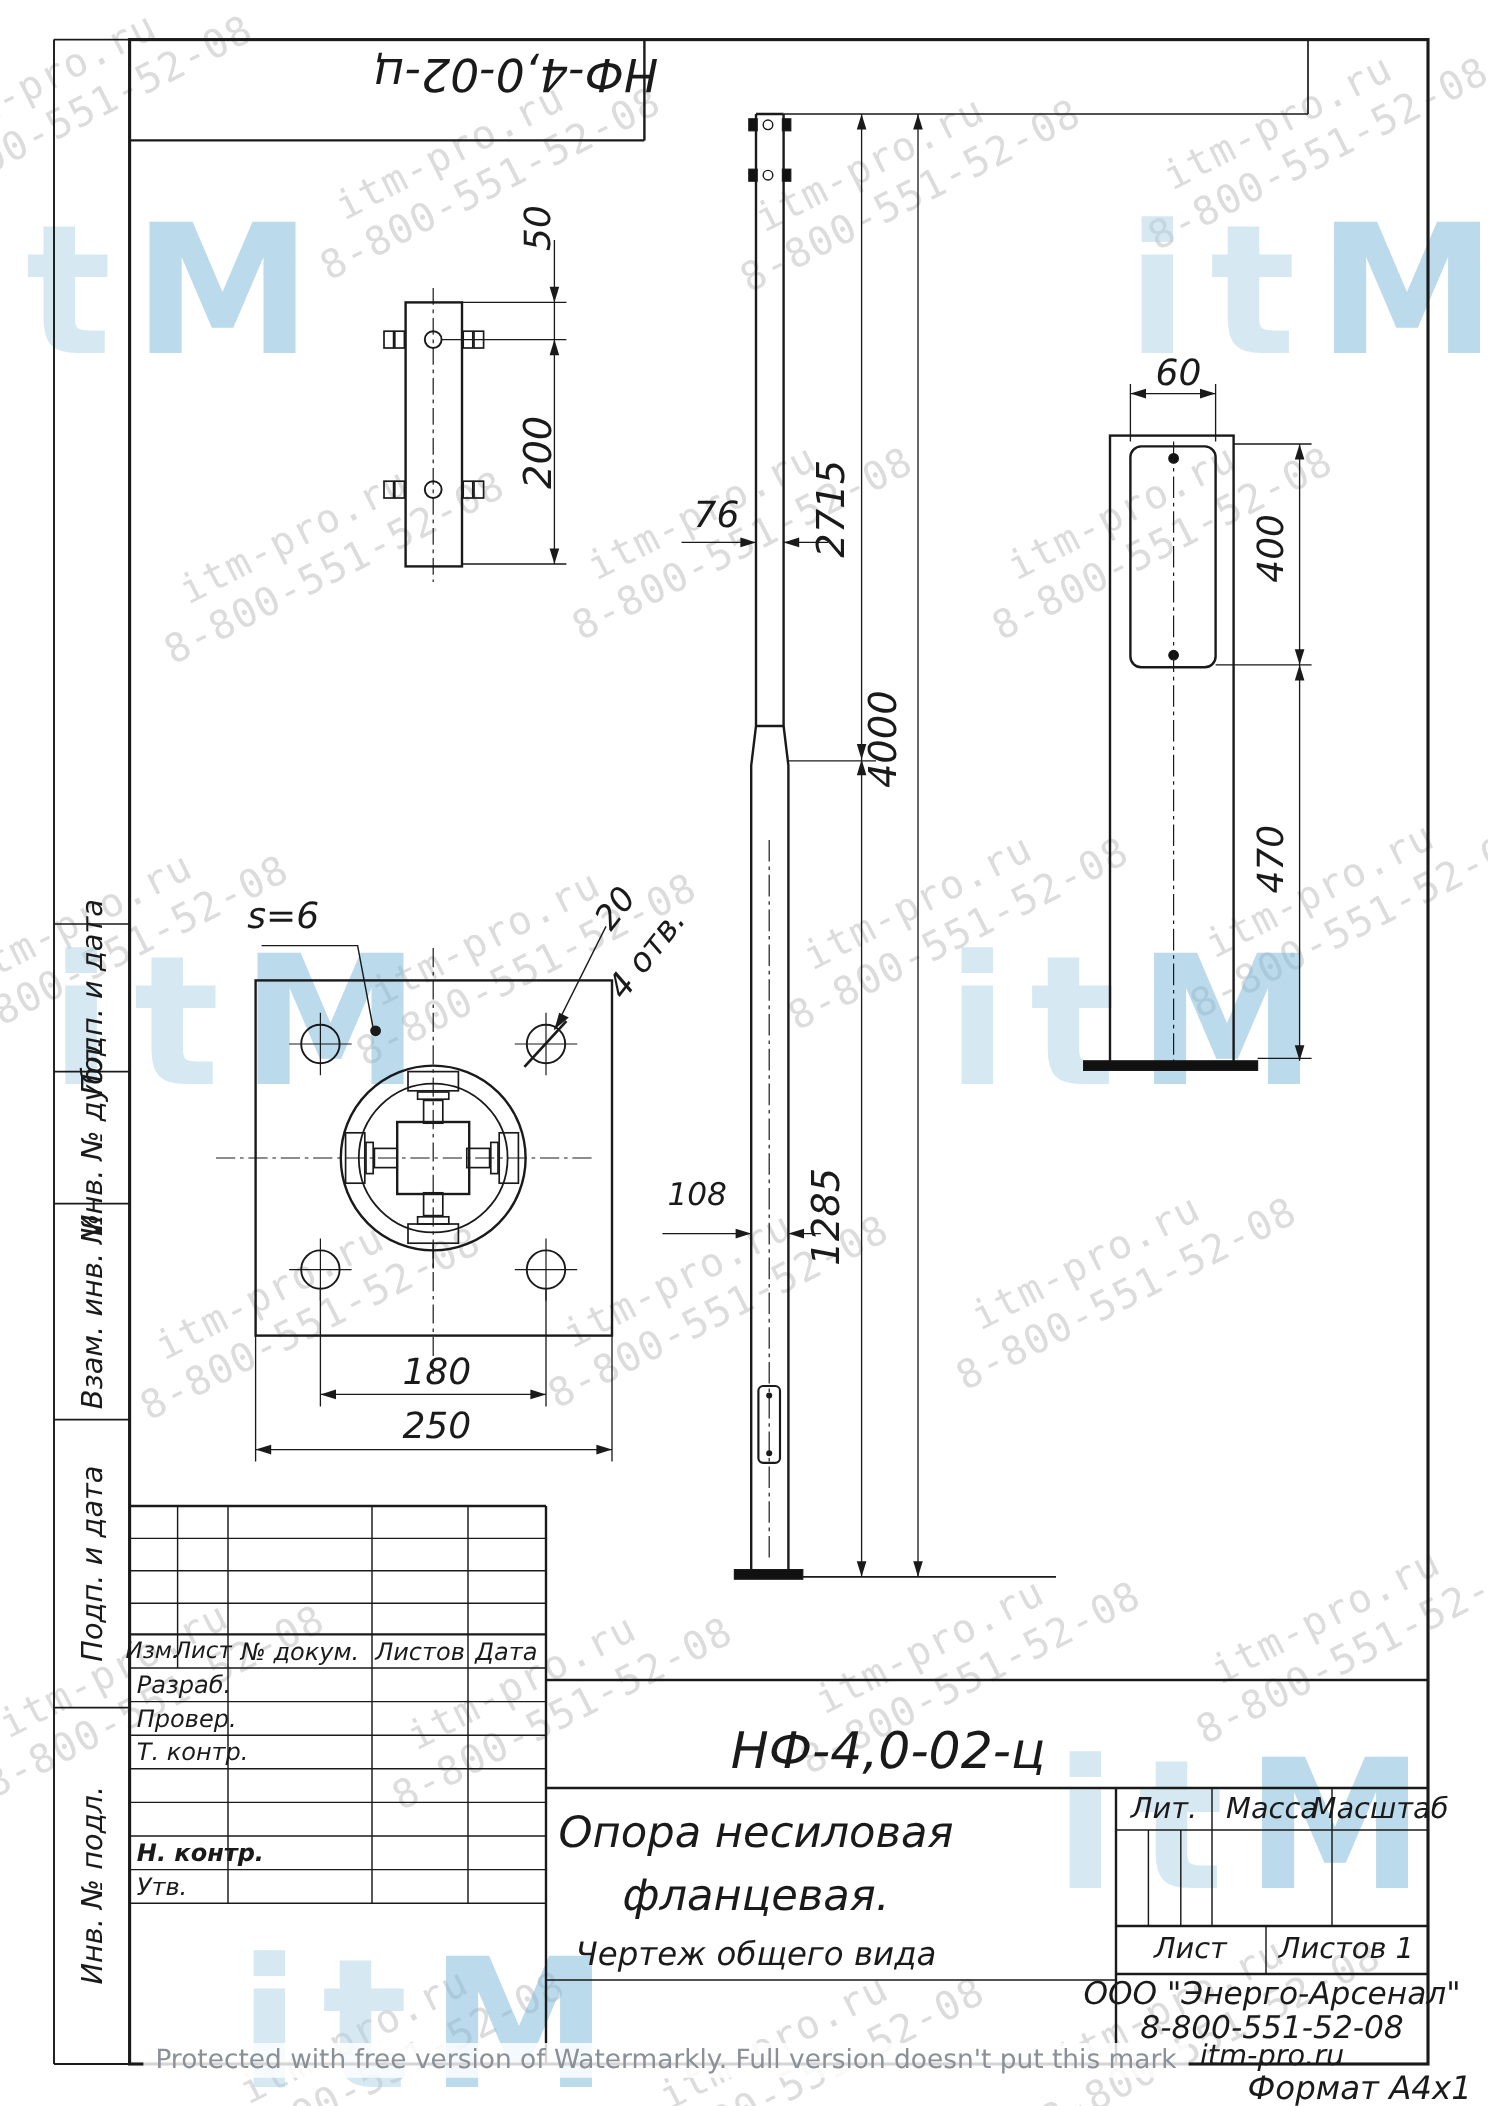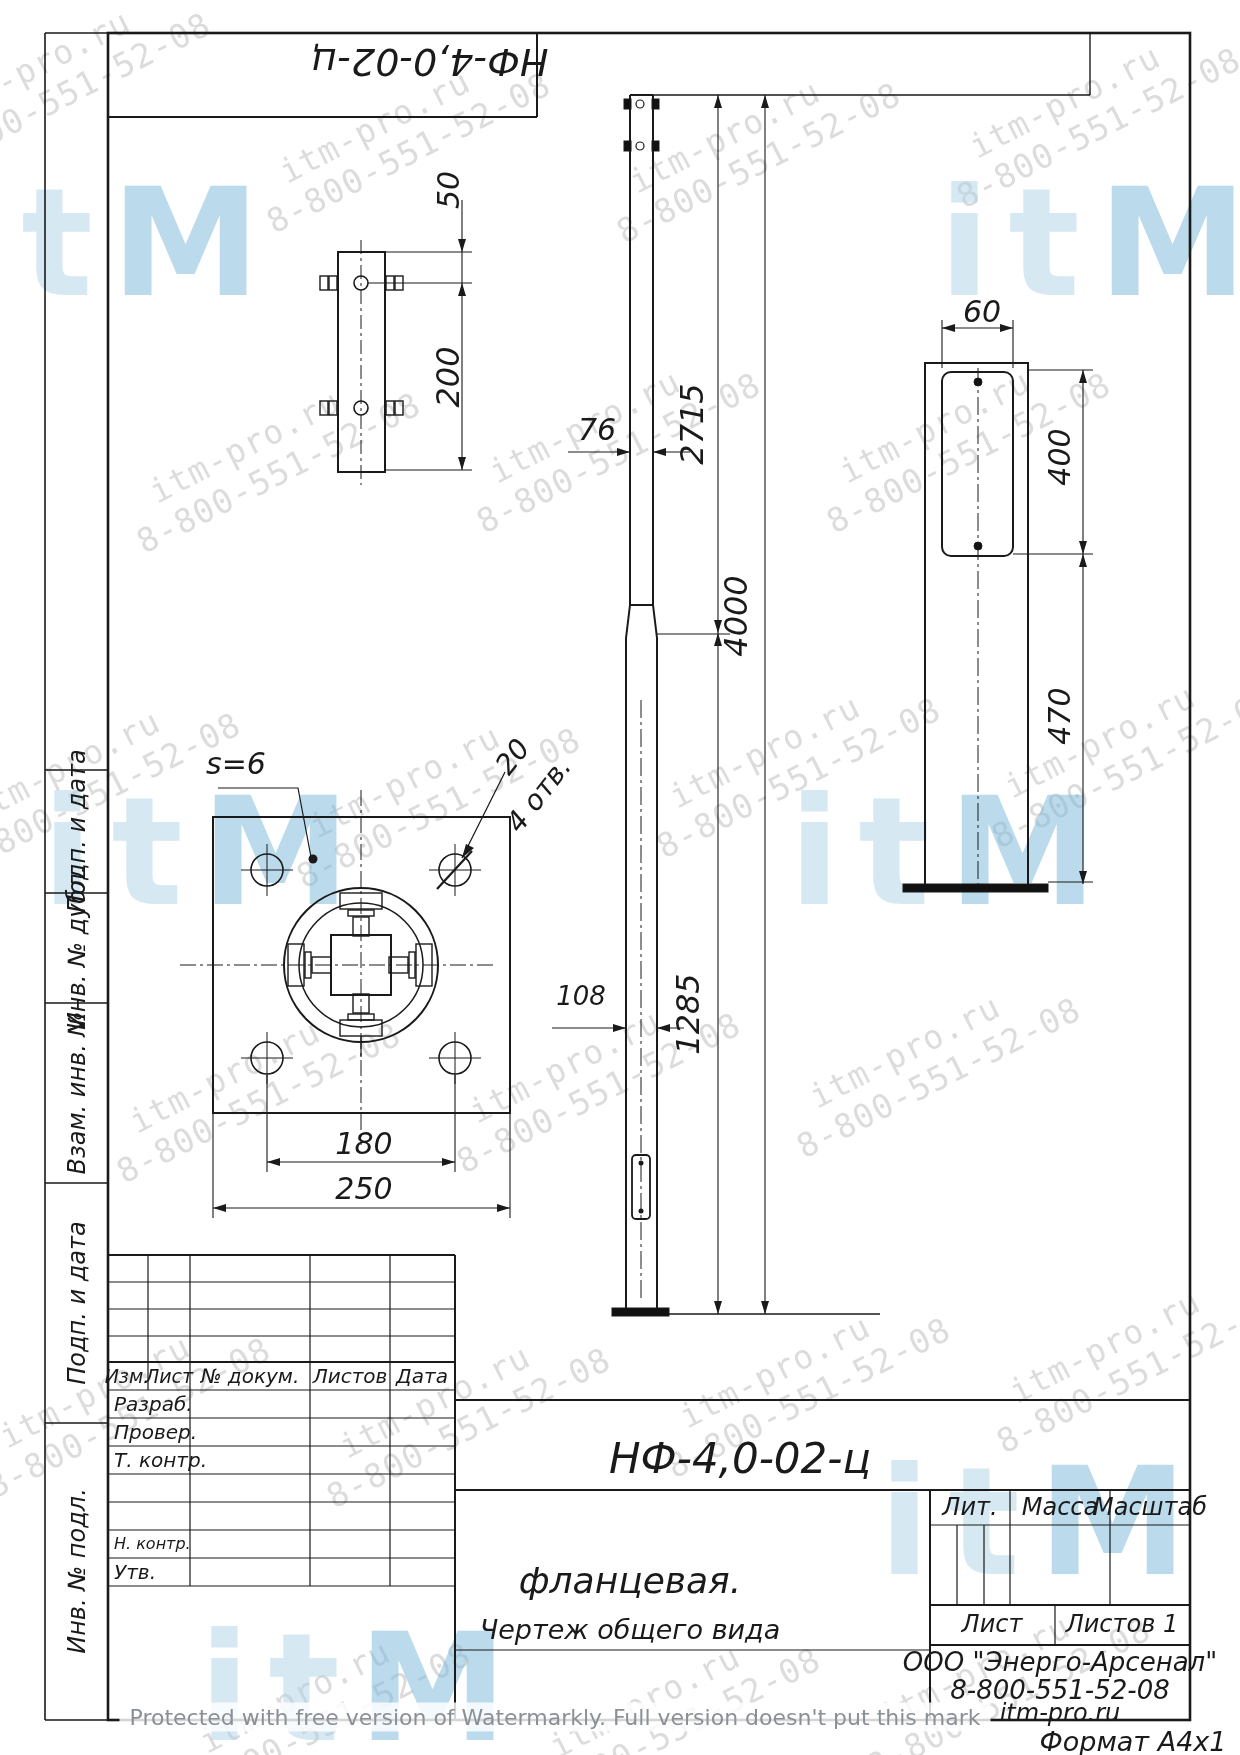--- a/index.html
+++ b/index.html
@@ -277,20 +277,21 @@
   <div class="t r90" style="left:1060px;top:457px;font-size:30px;">400</div>
   <div class="t r90" style="left:1060px;top:716px;font-size:30px;">470</div>
 
   <div class="t r90" style="left:77px;top:831px;font-size:24px;">Подп. и дата</div>
   <div class="t r90" style="left:77px;top:948px;font-size:24px;">Инв. № дубл.</div>
   <div class="t r90" style="left:77px;top:1093px;font-size:24px;">Взам. инв. №</div>
   <div class="t r90" style="left:77px;top:1303px;font-size:24px;">Подп. и дата</div>
   <div class="t r90" style="left:77px;top:1571px;font-size:24px;">Инв. № подл.</div>
 
   <div class="t" style="left:740px;top:1459px;font-size:42px;">НФ-4,0-02-ц</div>
+  <div class="t" style="left:630px;top:1528px;font-size:36px;">Опора несиловая</div>
   <div class="t" style="left:630px;top:1581px;font-size:36px;">фланцевая.</div>
   <div class="t" style="left:630px;top:1629px;font-size:27px;">Чертеж общего вида</div>
   <div class="t" style="left:970px;top:1507px;font-size:24px;">Лит.</div>
   <div class="t" style="left:1060px;top:1507px;font-size:24px;">Масса</div>
   <div class="t" style="left:1150px;top:1507px;font-size:24px;">Масштаб</div>
   <div class="t" style="left:992px;top:1624px;font-size:24px;">Лист</div>
   <div class="t" style="left:1122px;top:1624px;font-size:24px;">Листов 1</div>
   <div class="t" style="left:1060px;top:1662px;font-size:26px;">ООО "Энерго-Арсенал"</div>
   <div class="t" style="left:1060px;top:1690px;font-size:26px;">8-800-551-52-08</div>
   <div class="t" style="left:1060px;top:1713px;font-size:24px;">itm-pro.ru</div>
@@ -298,17 +299,17 @@
 
   <div class="t" style="left:127px;top:1376px;font-size:19px;">Изм.</div>
   <div class="t" style="left:169px;top:1376px;font-size:19px;">Лист</div>
   <div class="t" style="left:250px;top:1376px;font-size:20px;">№ докум.</div>
   <div class="t" style="left:350px;top:1376px;font-size:20px;">Листов</div>
   <div class="t" style="left:422px;top:1376px;font-size:20px;">Дата</div>
 
   <div class="tl" style="left:114px;top:1404px;font-size:20px;">Разраб.</div>
   <div class="tl" style="left:114px;top:1432px;font-size:20px;">Провер.</div>
   <div class="tl" style="left:114px;top:1460px;font-size:20px;">Т. контр.</div>
-  <div class="tl" style="left:114px;top:1544px;font-size:16px;">Н. контр.</div>
+  <div class="tl" style="left:114px;top:1544px;font-size:20px;font-weight:bold;">Н. контр.</div>
   <div class="tl" style="left:114px;top:1572px;font-size:20px;">Утв.</div>
 
   <div id="protect">Protected with free version of Watermarkly. Full version doesn't put this mark</div>
 </div>
 
 </body></html>

